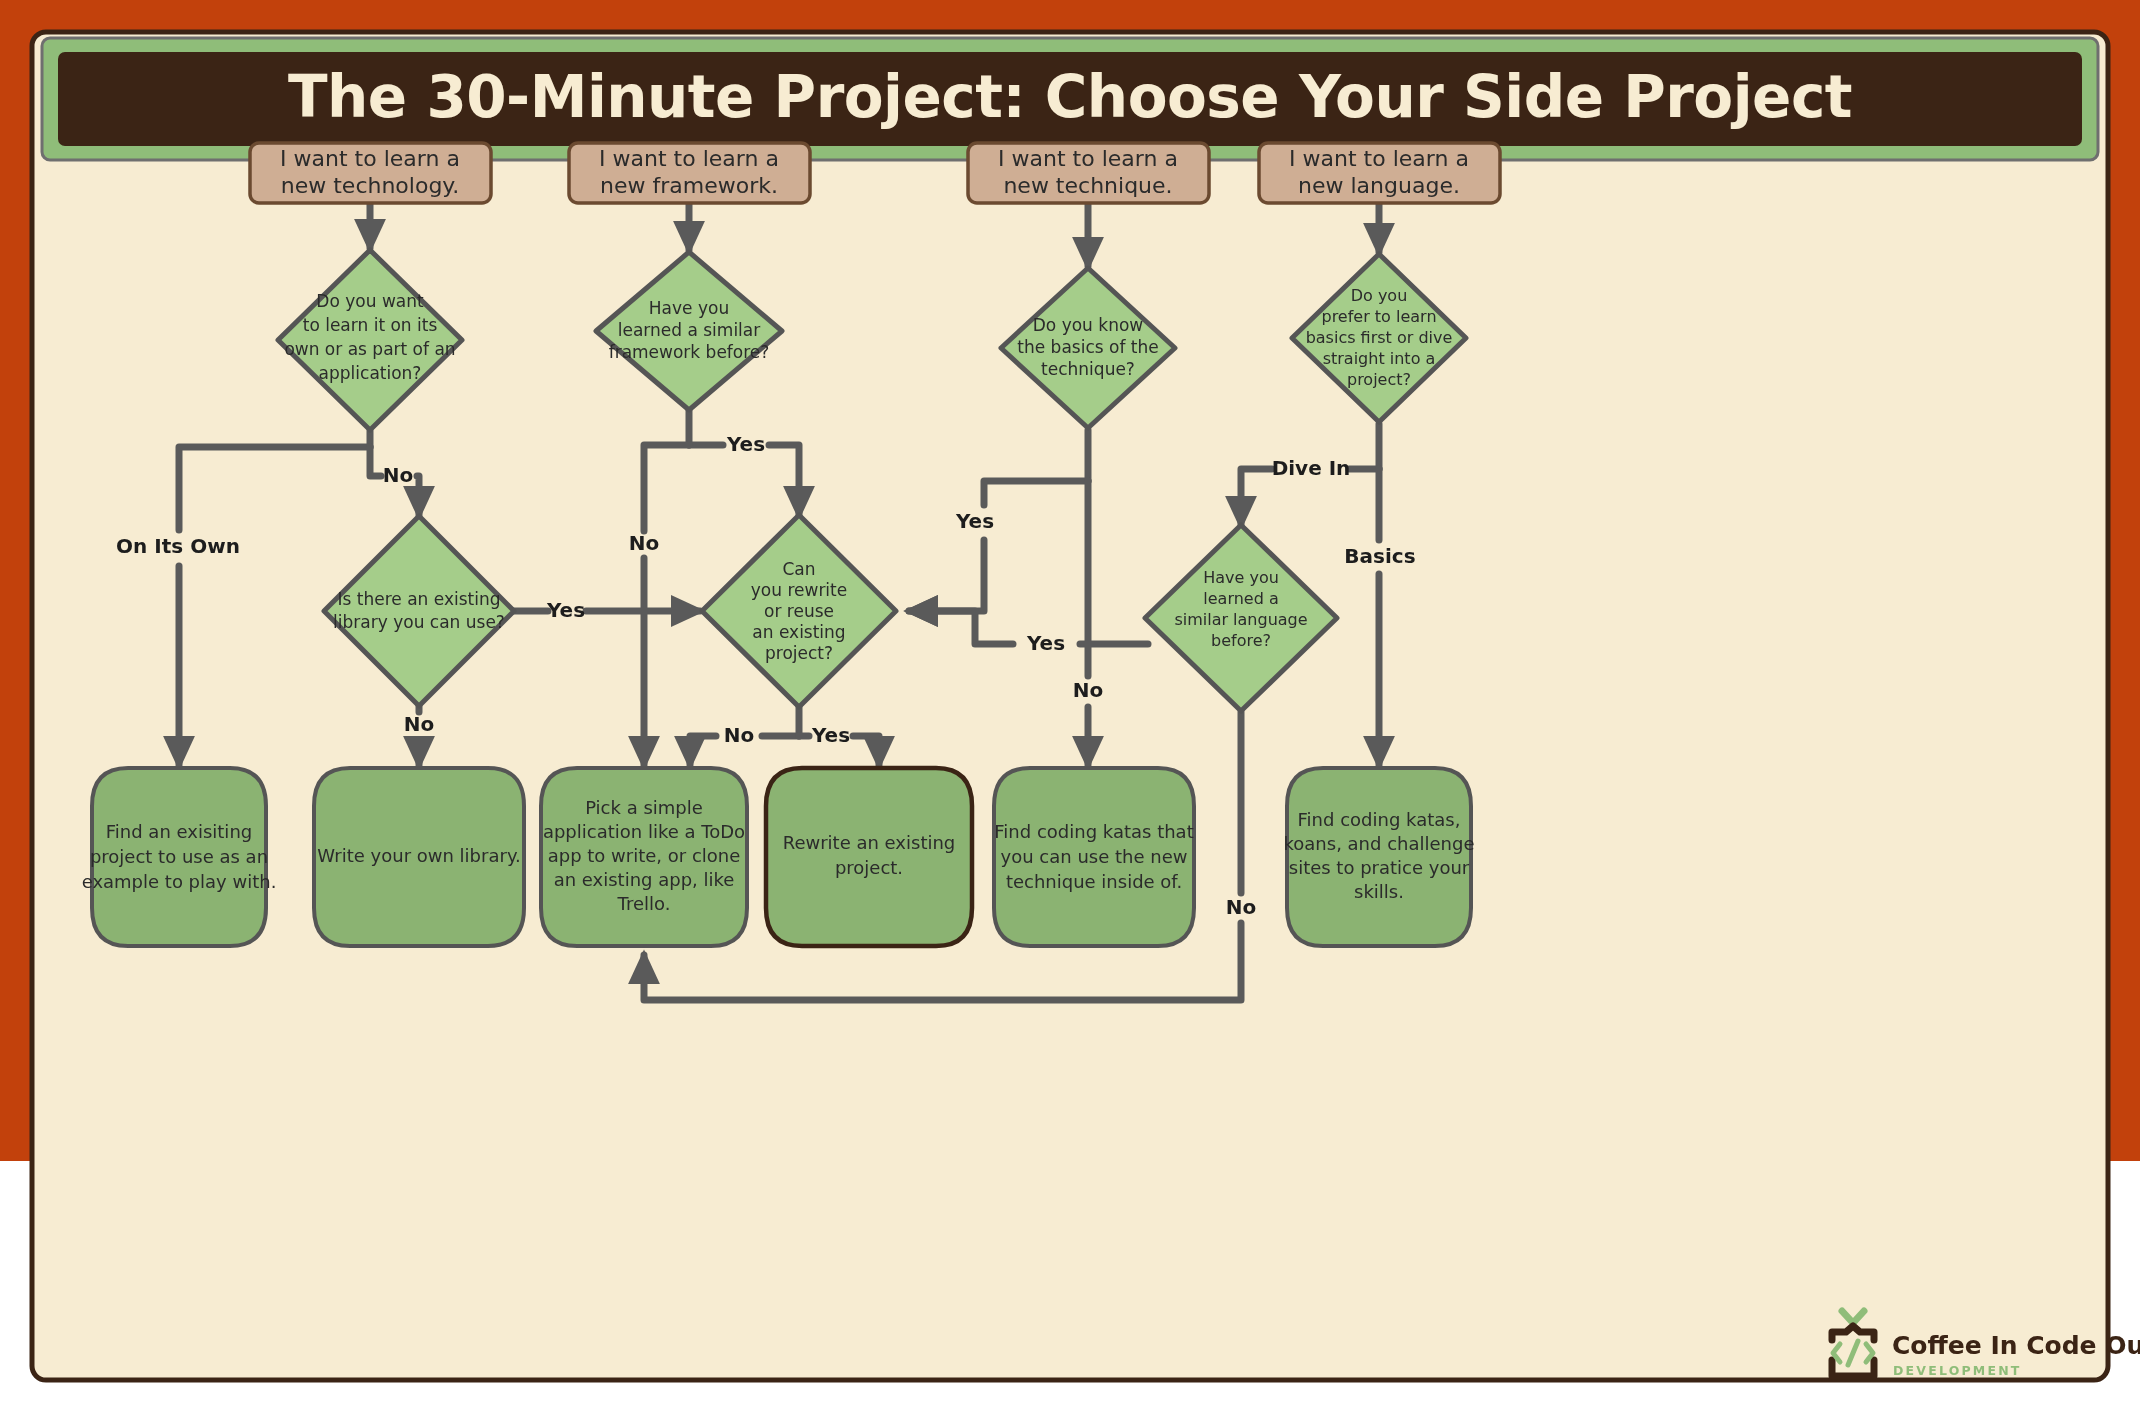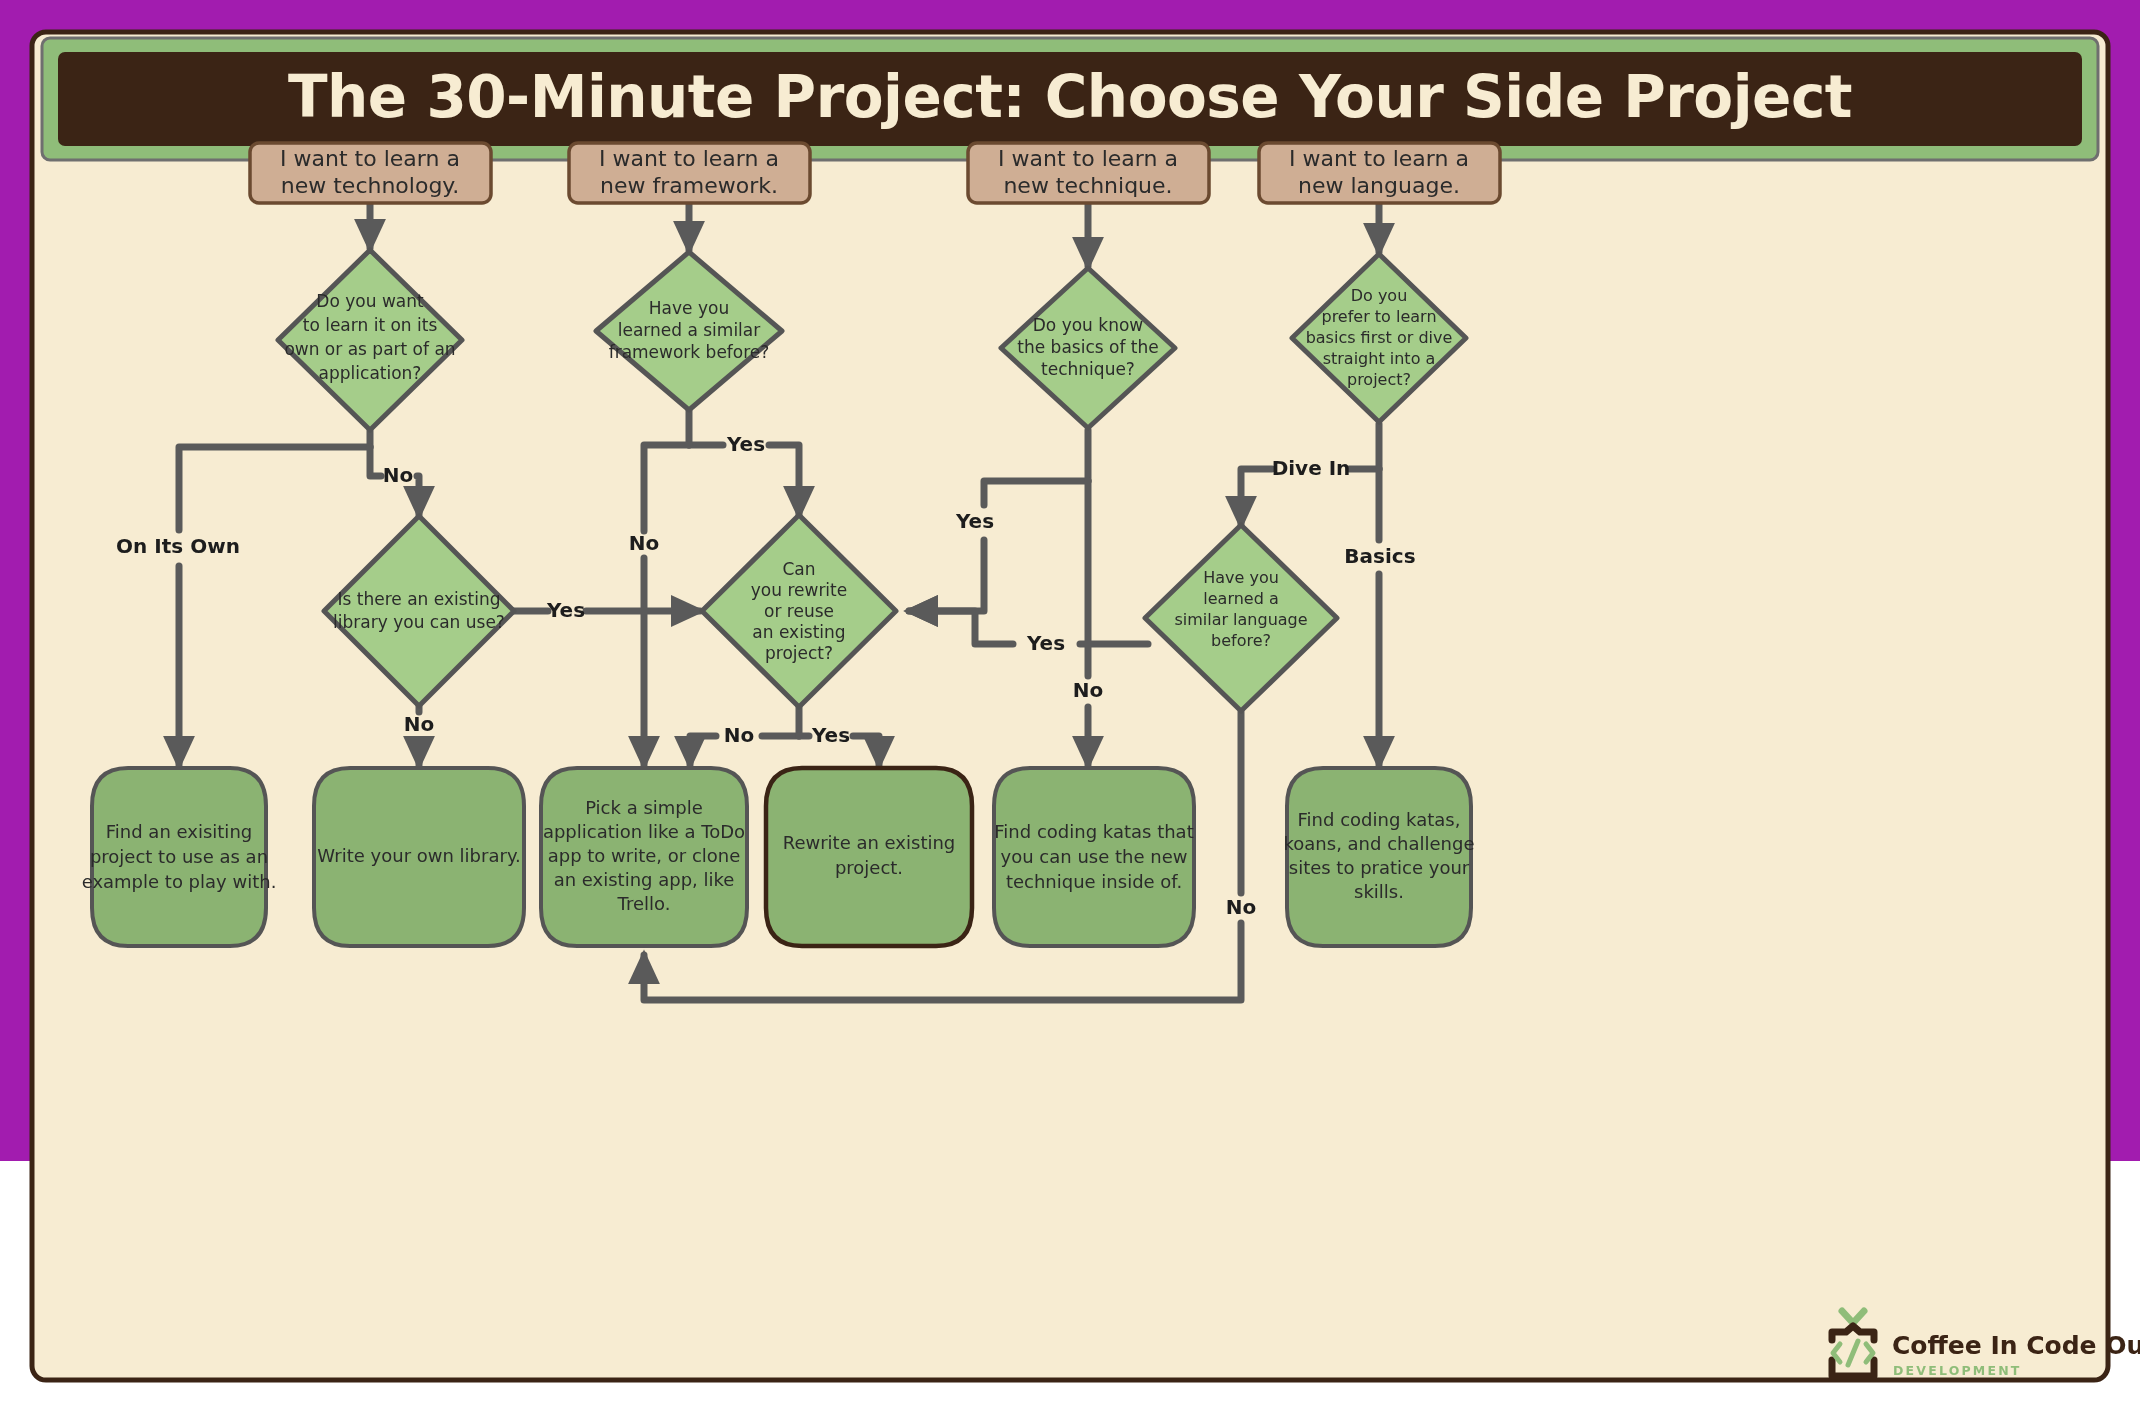--- a/index.html
+++ b/index.html
@@ -10,21 +10,21 @@
     height: 1427px;
     overflow: hidden;
   }
   body {
     font-family: "DejaVu Sans", sans-serif;
   }
   #root {
     position: relative;
     width: 2140px;
     height: 1161px;
-    background: #a21caf;
+    background: #c2410c;
     text-align: center;
   }
   svg.board {
     position: absolute;
     left: 0; top: 0;
     width: 2140px;
     height: 1427px;
     display: block;
   }
   .node-text {

